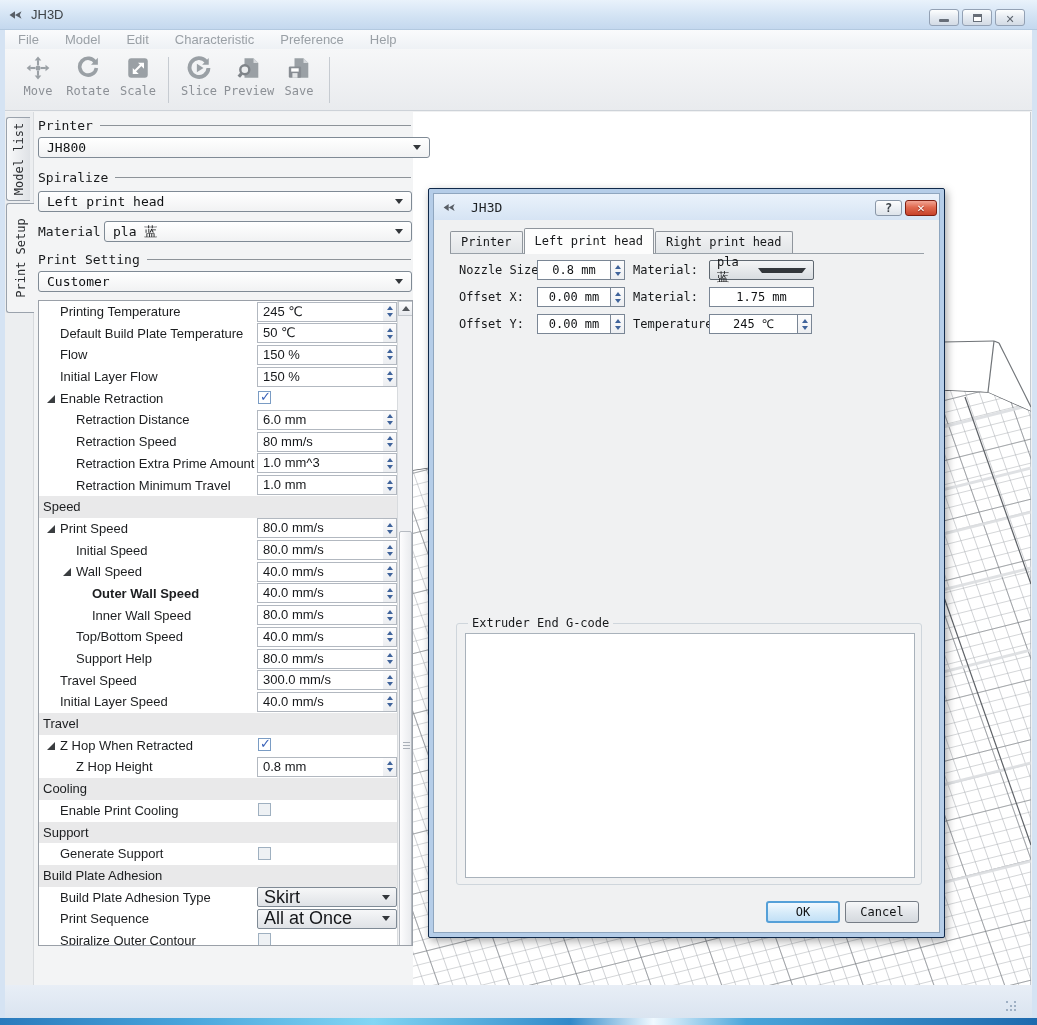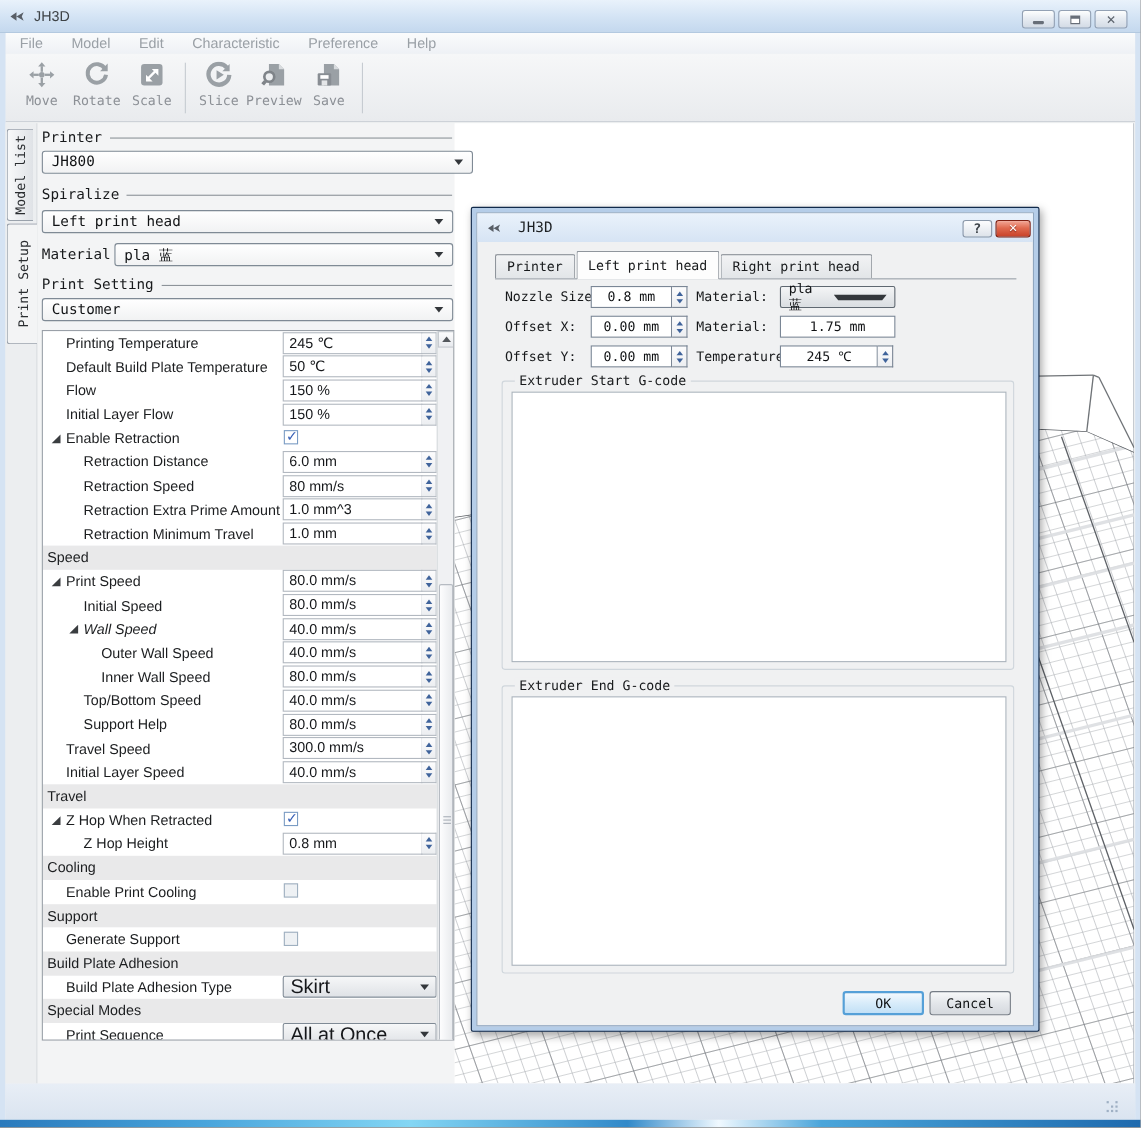--- a/index.html
+++ b/index.html
@@ -368,25 +368,25 @@
             </div></div>
           <div class="t-row t-header"><span class="t-label" style="padding-left: 4px;">Speed</span></div>
           <div class="t-row"><span class="expander" style="left: 8px;"></span><span class="t-label" style="padding-left: 21px;">Print Speed</span><div class="t-val">80.0 mm/s</div><div class="spin">
               <i class="up"></i>
               <i class="dn"></i>
             </div></div>
           <div class="t-row"><span class="t-label" style="padding-left: 37px;">Initial Speed</span><div class="t-val">80.0 mm/s</div><div class="spin">
               <i class="up"></i>
               <i class="dn"></i>
             </div></div>
-          <div class="t-row"><span class="expander" style="left: 24px;"></span><span class="t-label" style="padding-left: 37px; font-style: italic;">Wall Speed</span><div class="t-val">40.0 mm/s</div><div class="spin">
-              <i class="up"></i>
-              <i class="dn"></i>
-            </div></div>
-          <div class="t-row"><span class="t-label" style="padding-left: 53px;">Outer Wall Speed</span><div class="t-val">40.0 mm/s</div><div class="spin">
+          <div class="t-row"><span class="expander" style="left: 24px;"></span><span class="t-label" style="padding-left: 37px;">Wall Speed</span><div class="t-val">40.0 mm/s</div><div class="spin">
+              <i class="up"></i>
+              <i class="dn"></i>
+            </div></div>
+          <div class="t-row"><span class="t-label" style="padding-left: 53px; font-weight: bold;">Outer Wall Speed</span><div class="t-val">40.0 mm/s</div><div class="spin">
               <i class="up"></i>
               <i class="dn"></i>
             </div></div>
           <div class="t-row"><span class="t-label" style="padding-left: 53px;">Inner Wall Speed</span><div class="t-val">80.0 mm/s</div><div class="spin">
               <i class="up"></i>
               <i class="dn"></i>
             </div></div>
           <div class="t-row"><span class="t-label" style="padding-left: 37px;">Top/Bottom Speed</span><div class="t-val">40.0 mm/s</div><div class="spin">
               <i class="up"></i>
               <i class="dn"></i>
@@ -411,21 +411,20 @@
             </div></div>
           <div class="t-row t-header"><span class="t-label" style="padding-left: 4px;">Cooling</span></div>
           <div class="t-row"><span class="t-label" style="padding-left: 21px;">Enable Print Cooling</span><div class="t-check"></div></div>
           <div class="t-row t-header"><span class="t-label" style="padding-left: 4px;">Support</span></div>
           <div class="t-row"><span class="t-label" style="padding-left: 21px;">Generate Support</span><div class="t-check"></div></div>
           <div class="t-row t-header"><span class="t-label" style="padding-left: 4px;">Build Plate Adhesion</span></div>
           <div class="t-row"><span class="t-label" style="padding-left: 21px;">Build Plate Adhesion Type</span><div class="t-combo">
               <span>Skirt</span>
               <span class="arrow"></span>
             </div></div>
-          <div class="t-row t-header"><span class="t-label" style="padding-left: 4px;">Special Modes</span></div>
           <div class="t-row"><span class="t-label" style="padding-left: 21px;">Print Sequence</span><div class="t-combo">
               <span>All at Once</span>
               <span class="arrow"></span>
             </div></div>
           <div class="t-row"><span class="t-label" style="padding-left: 21px;">Spiralize Outer Contour</span><div class="t-check"></div></div>
         </div>
       <div class="vscroll">
         <div class="vs-btn vs-up"></div>
         <div class="vs-thumb">
             <div class="vs-grip"></div>
@@ -481,24 +480,20 @@
           <i style="border-left:3.5px solid transparent;border-right:3.5px solid transparent;border-bottom:4px solid #3f639b;"></i>
           <i style="border-left:3.5px solid transparent;border-right:3.5px solid transparent;border-top:4px solid #3f639b;"></i>
         </div>
       <span class="d-label" style="left:199px;top:120px;">Temperature:</span>
       <div class="d-field" style="left:275px;top:120px;width:89px;">245 ℃</div>
       <div class="d-spin" style="left:364px;top:120px;">
           <i style="border-left:3.5px solid transparent;border-right:3.5px solid transparent;border-bottom:4px solid #3f639b;"></i>
           <i style="border-left:3.5px solid transparent;border-right:3.5px solid transparent;border-top:4px solid #3f639b;"></i>
         </div>
 
-      <div class="gbox" style="top:152px;height:263px;">
-        <span class="gbox-label">Extruder Start G-code</span>
-        <div class="gtext" style="height:246px;"></div>
-      </div>
       <div class="gbox" style="top:429px;height:262px;">
         <span class="gbox-label">Extruder End G-code</span>
         <div class="gtext" style="height:245px;"></div>
       </div>
 
       <div class="d-btn d-ok">OK</div>
       <div class="d-btn d-cancel">Cancel</div>
     </div>
   </div>
 

